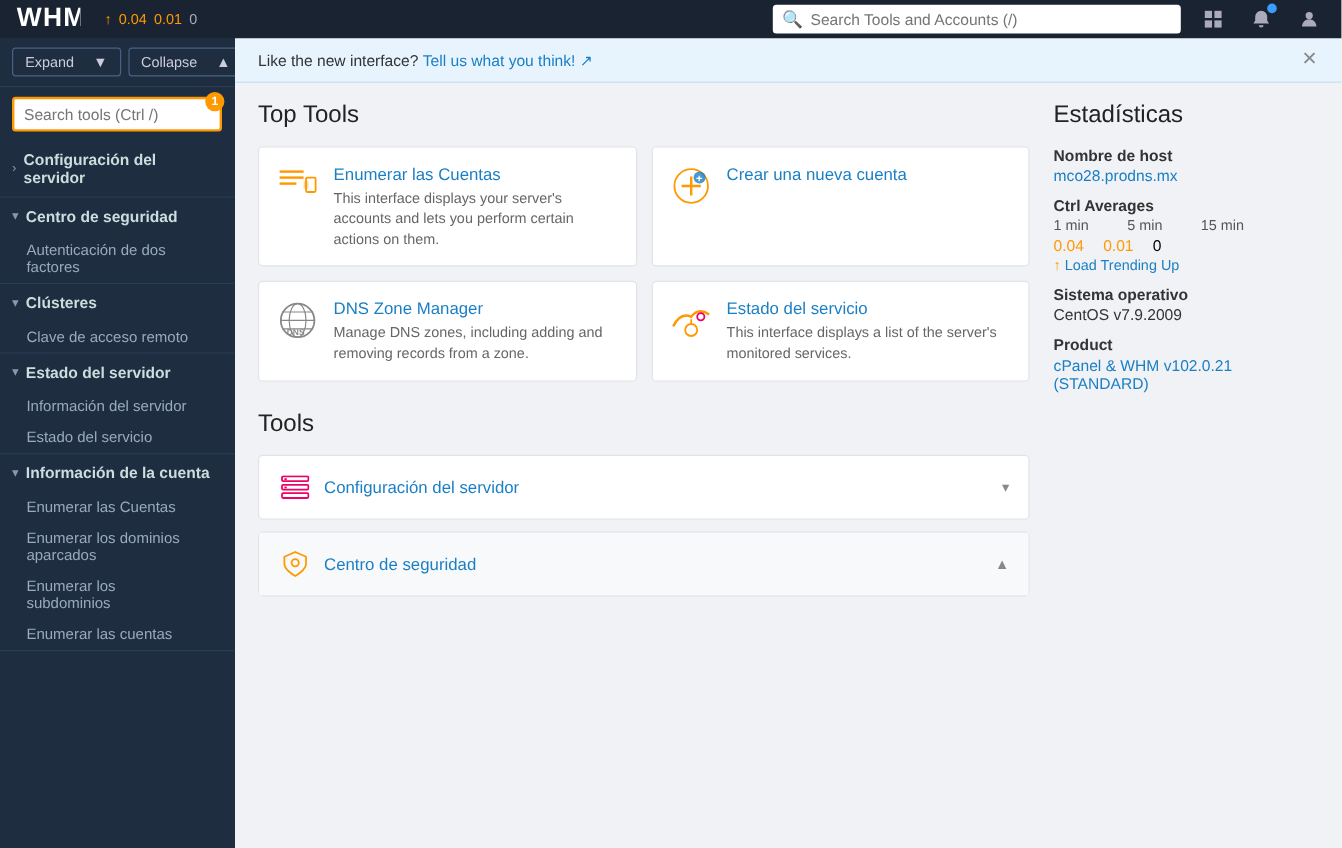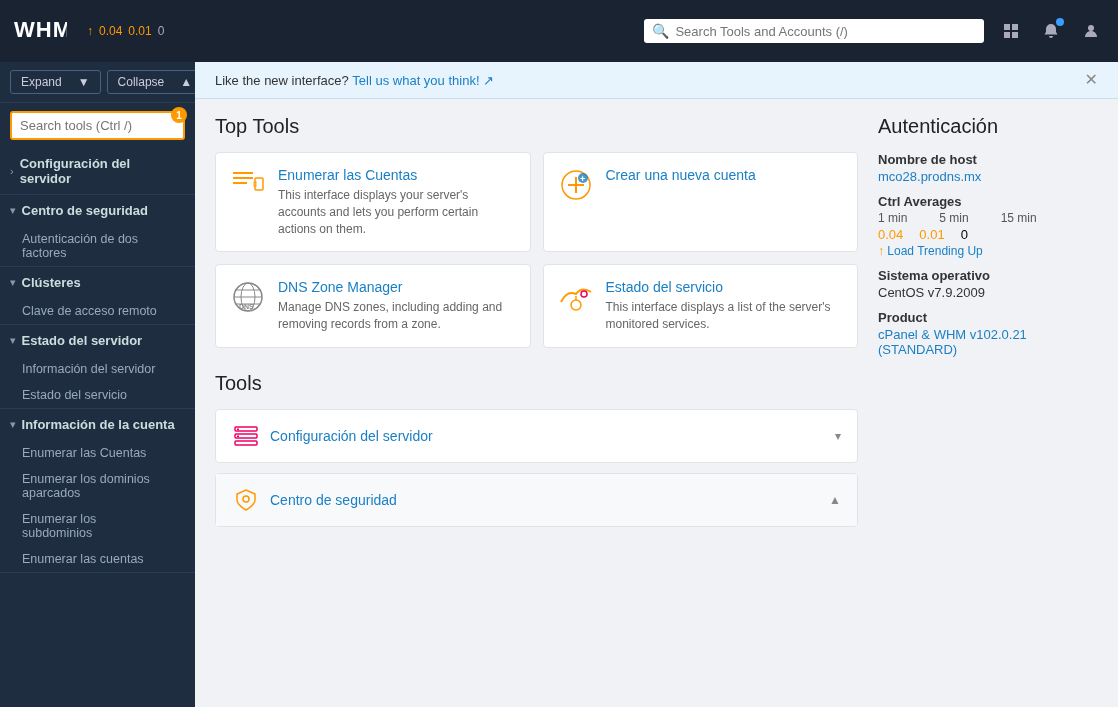--- a/index.html
+++ b/index.html
@@ -1,19 +1,19 @@
 <!DOCTYPE html>
 <html><head>
   <meta charset="utf-8">
   <style>
     * { box-sizing: border-box; margin: 0; padding: 0; }
     body { font-family: -apple-system, BlinkMacSystemFont, 'Segoe UI', sans-serif; font-size: 13px; background: #f0f0f0; display: flex; flex-direction: column; height: 707px; overflow: hidden; }
 
     
-    .topbar { background: #1a2332; display: flex; align-items: center; padding: 0 12px; height: 62px; flex-shrink: 0; gap: 12px; }
+    .topbar { background: #1a2332; display: flex; align-items: center; padding: 0 12px; height: 32px; flex-shrink: 0; gap: 12px; }
     .whm-logo { color: white; font-weight: bold; font-size: 18px; letter-spacing: 1px; margin-right: 8px; }
     .load-avg { color: #aab; font-size: 12px; display: flex; gap: 6px; align-items: center; flex: 1; }
     .load-avg .up-arrow { color: #f90; }
     .load-val { color: #f90; }
     .load-zero { color: #aab; }
     .search-bar-top { display: flex; align-items: center; background: white; border-radius: 3px; padding: 4px 8px; gap: 6px; width: 340px; }
     .search-bar-top input { border: none; outline: none; font-size: 13px; color: #333; width: 100%; background: transparent; }
     .search-icon-top { color: #888; font-size: 14px; }
     .topbar-icons { display: flex; gap: 10px; align-items: center; }
     .topbar-icon-btn { background: none; border: none; cursor: pointer; color: #aab; font-size: 16px; width: 30px; height: 30px; display: flex; align-items: center; justify-content: center; border-radius: 3px; position: relative; }
@@ -297,21 +297,21 @@
                 <circle cx="11" cy="11" r="3" fill="none" stroke="#f90" stroke-width="1.5"></circle>
               </svg>
             </div>
             <span class="tools-section-name">Centro de seguridad</span>
             <span class="tools-section-chevron">▲</span>
           </div>
         </div>
       </div>
 
       <div class="content-sidebar">
-        <h2 class="stats-title">Autenticación</h2>
+        <h2 class="stats-title">Estadísticas</h2>
 
         <div class="stat-label">Nombre de host</div>
         <div class="stat-value">mco28.prodns.mx</div>
 
         <div class="stat-label">Ctrl Averages</div>
         <div class="stat-subheader">
           <span>1 min</span>
           <span>5 min</span>
           <span>15 min</span>
         </div>

